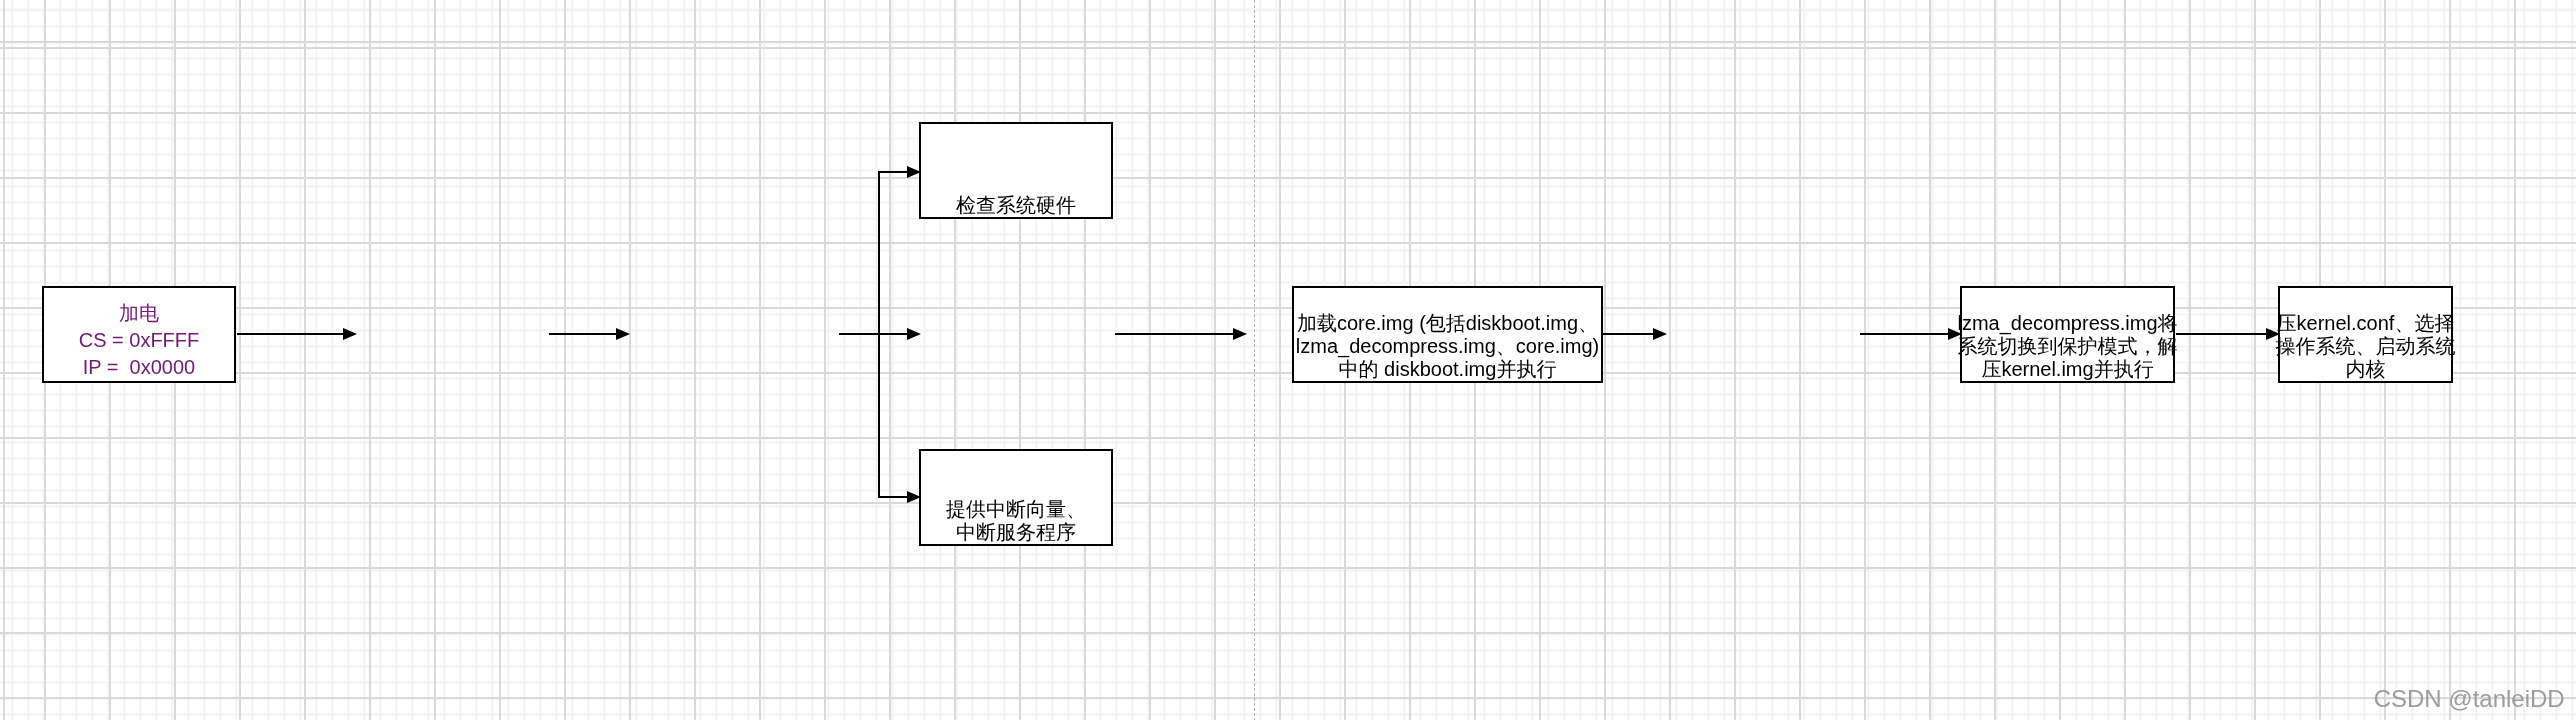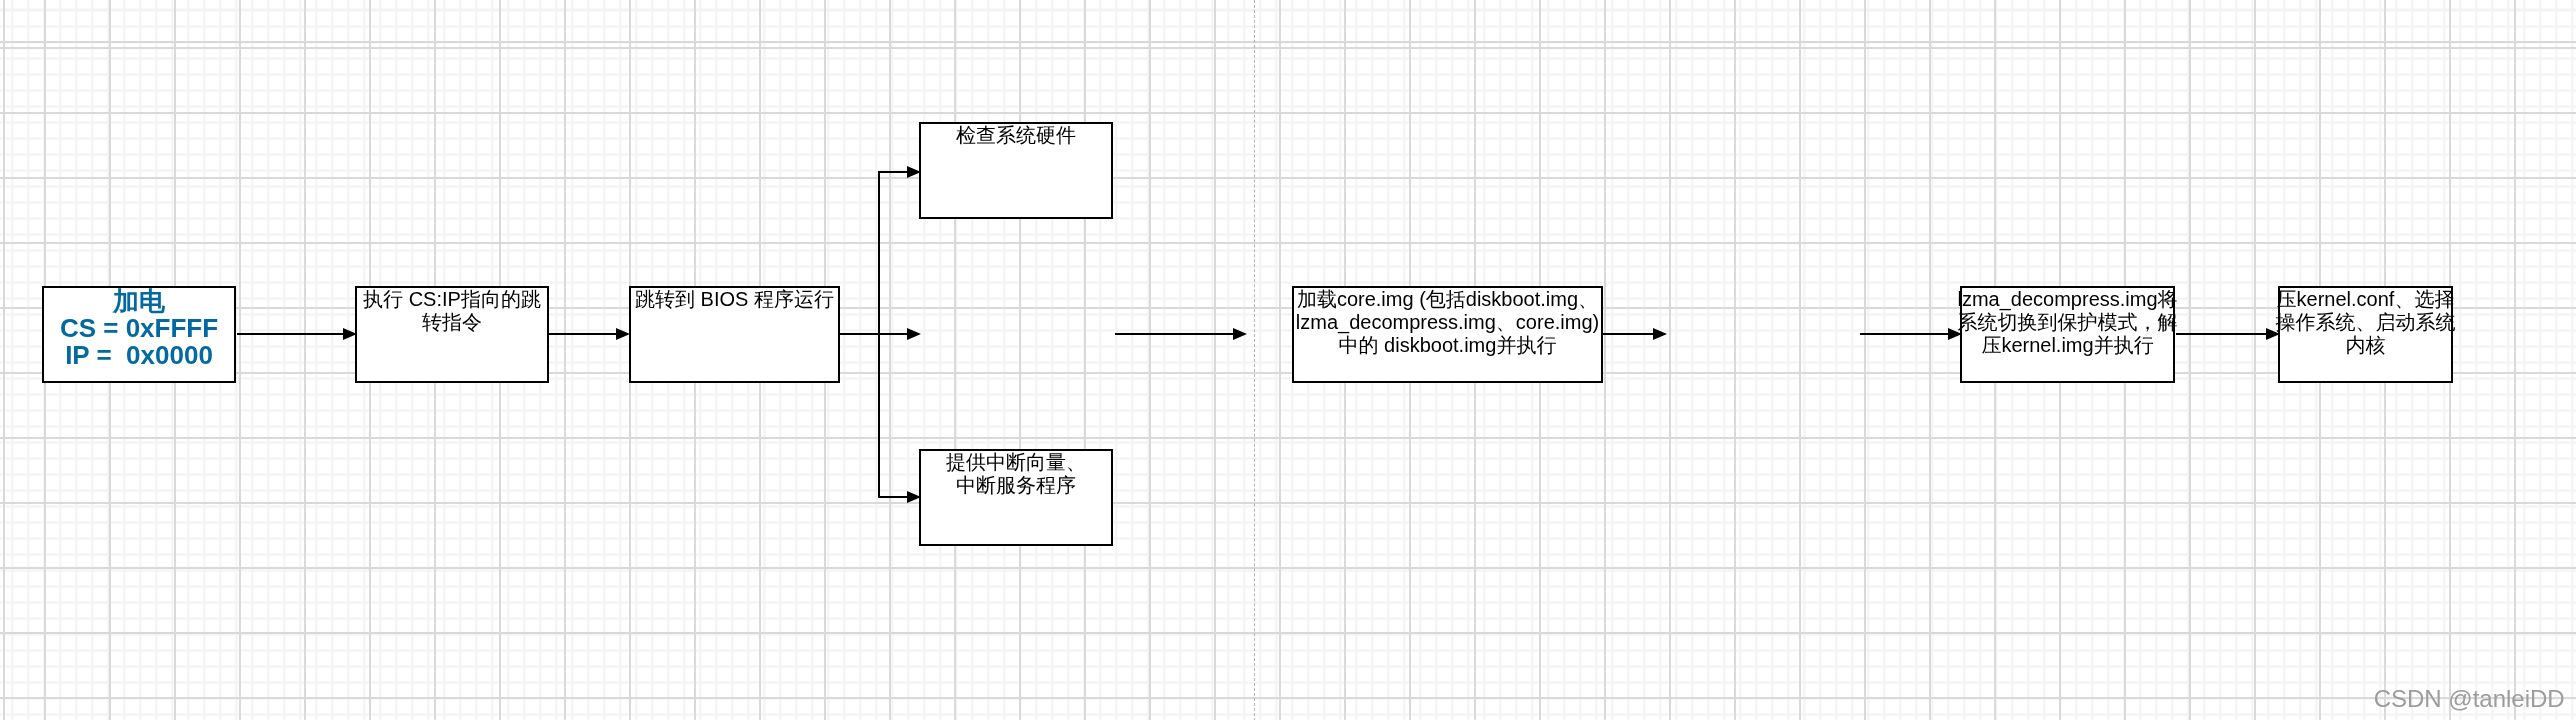--- a/index.html
+++ b/index.html
@@ -26,35 +26,34 @@
     position:absolute;left:1254px;top:0;height:721px;width:0;
     border-left:1.6px dashed #b3b3b3;
     z-index:1;
   }
   
   .node{
     position:absolute;
     box-sizing:border-box;
     border:2.4px solid #000000;
     background:#ffffff;
-    display:flex;align-items:flex-start;justify-content:center;
+    display:flex;align-items:flex-end;justify-content:center;
     z-index:3;
   }
   .node .label{
     white-space:pre;
     text-align:center;
     font-size:20px;
     line-height:23px;
     color:#000000;
   }
   .node .label.gray{
-    color:#0369a1;
-    font-size:26px;
+    color:#701a75;
+    font-size:20px;
     line-height:27px;
-    font-weight:bold;
   }
   .n-power    {left:42px;  top:286px; width:194px; height:97px;}
   .n-exec     {left:355px; top:286px; width:194px; height:97px;}
   .n-bios     {left:629px; top:286px; width:211px; height:97px;}
   .n-check    {left:919px;top:122px; width:194px; height:97px;}
   .n-mbr      {left:919px;top:286px; width:194px; height:97px;}
   .n-int      {left:919px;top:449px; width:194px; height:97px;}
   .n-core     {left:1292px;top:286px; width:311px; height:97px;}
   .n-corerest {left:1665px;top:286px; width:194px; height:97px;}
   .n-lzma     {left:1960px;top:286px; width:215px; height:97px;}
@@ -95,28 +94,21 @@
 <div class="canvas">
 
   <div class="page-break"></div>
 
   <div class="node n-power">
     <div class="label gray">加电
 CS = 0xFFFF
 IP =  0x0000</div>
   </div>
 
-  <div class="node n-exec">
-    <div class="label">执行 CS:IP指向的跳
-转指令</div>
-  </div>
 
-  <div class="node n-bios">
-    <div class="label">跳转到 BIOS 程序运行</div>
-  </div>
 
   <div class="node n-check">
     <div class="label">检查系统硬件</div>
   </div>
 
 
   <div class="node n-int">
     <div class="label">提供中断向量、
 中断服务程序</div>
   </div>

